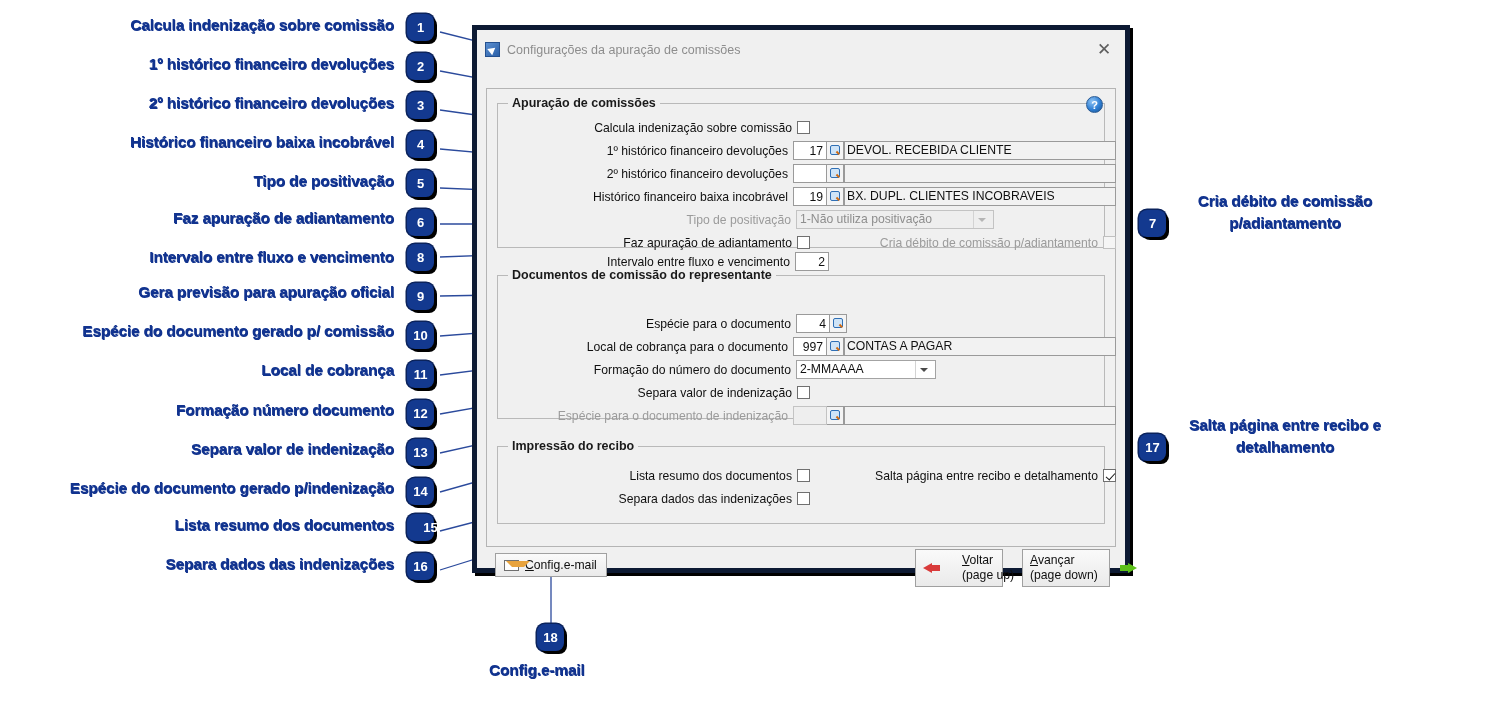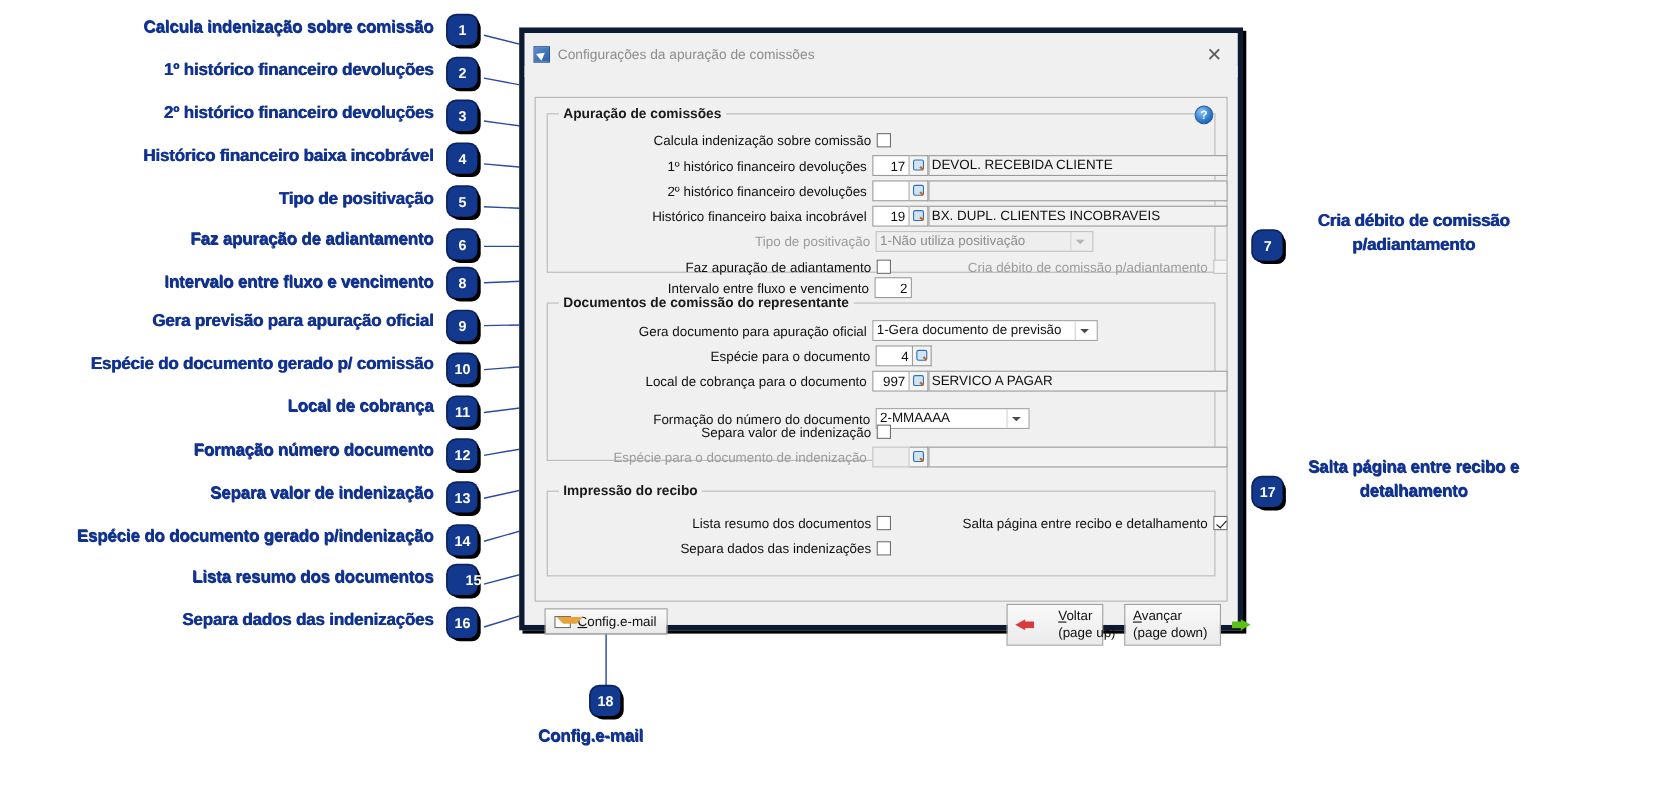--- a/index.html
+++ b/index.html
@@ -464,48 +464,39 @@
       </div>
 
       <div class="row" style="left:10px; top:163px; width:348px;">
         <div class="lbl" style="width:298px;">Intervalo entre fluxo e vencimento</div>
         <input class="num" readonly="" value="2" style="">
       </div>
 
       <div class="group" style="left:10px; top:186px; right:10px; height:144px;">
         <div class="grp-title">Documentos de comissão do representante</div>
 
-        <div class="row" style="left:0; top:15px; width:500px;">
-          <div class="lbl" style="width:298px;">Gera documento para apuração oficial</div>
-          <div class="sel" style="width:205px;">
-            <span class="selval">1-Gera documento de previsão</span>
-            <span class="arrowbox">
-                <span class="chev"></span>
-              </span>
-          </div>
-        </div>
 
         <div class="row" style="left:0; top:38px; width:618px;">
           <div class="lbl" style="width:298px;">Espécie para o documento</div>
           <input class="num" readonly="" value="4" style="">
           <div class="lookup">
               <span class="mag"></span>
             </div>
         </div>
 
         <div class="row" style="left:0; top:61px; width:618px;">
           <div class="lbl" style="width:298px;">Local de cobrança para o documento</div>
           <input class="num" readonly="" value="997" style="">
           <div class="lookup">
               <span class="mag"></span>
             </div>
-          <div class="txt" style="width:272px;">SERVICO A PAGAR</div>
-        </div>
-
-        <div class="row" style="left:0; top:84px; width:450px;margin-top:11px;">
+          <div class="txt" style="width:272px;">CONTAS A PAGAR</div>
+        </div>
+
+        <div class="row" style="left:0; top:84px; width:450px;">
           <div class="lbl" style="width:298px;">Formação do número do documento</div>
           <div class="sel" style="width:140px;">
             <span class="selval">2-MMAAAA</span>
             <span class="arrowbox">
                 <span class="chev"></span>
               </span>
           </div>
         </div>
 
         <div class="row" style="left:0; top:107px; width:312px;">

